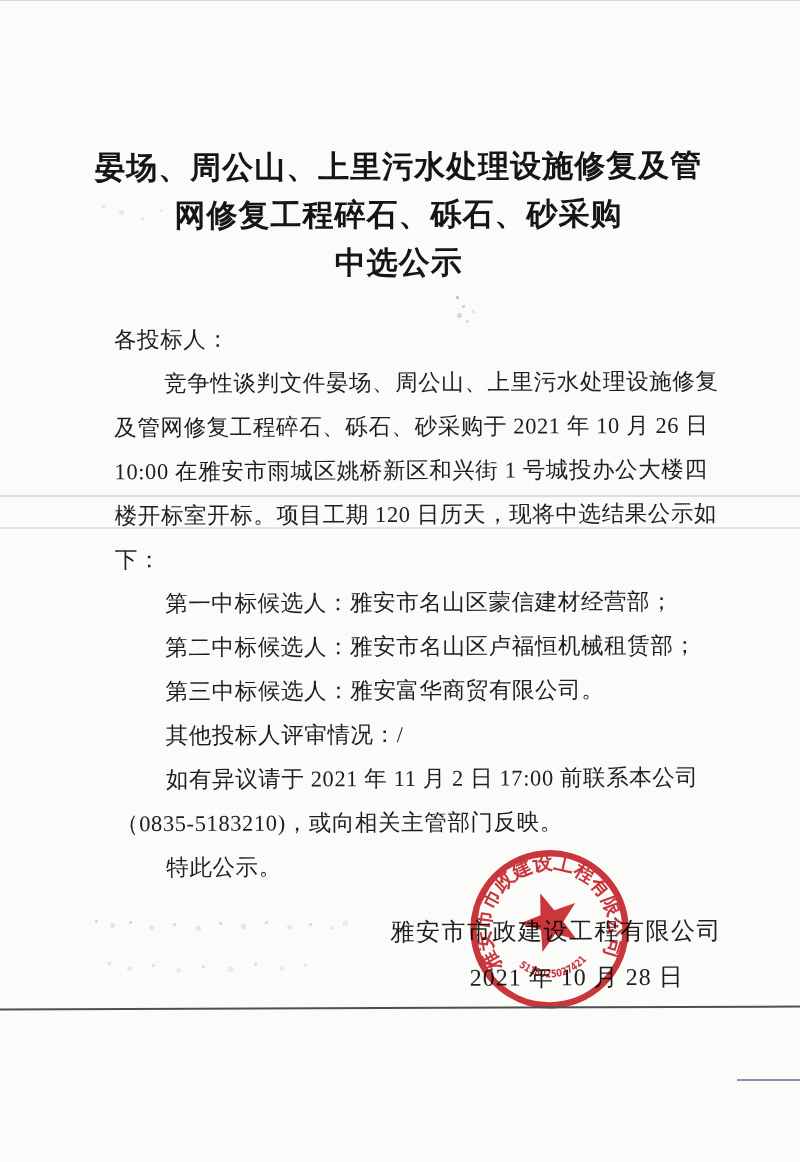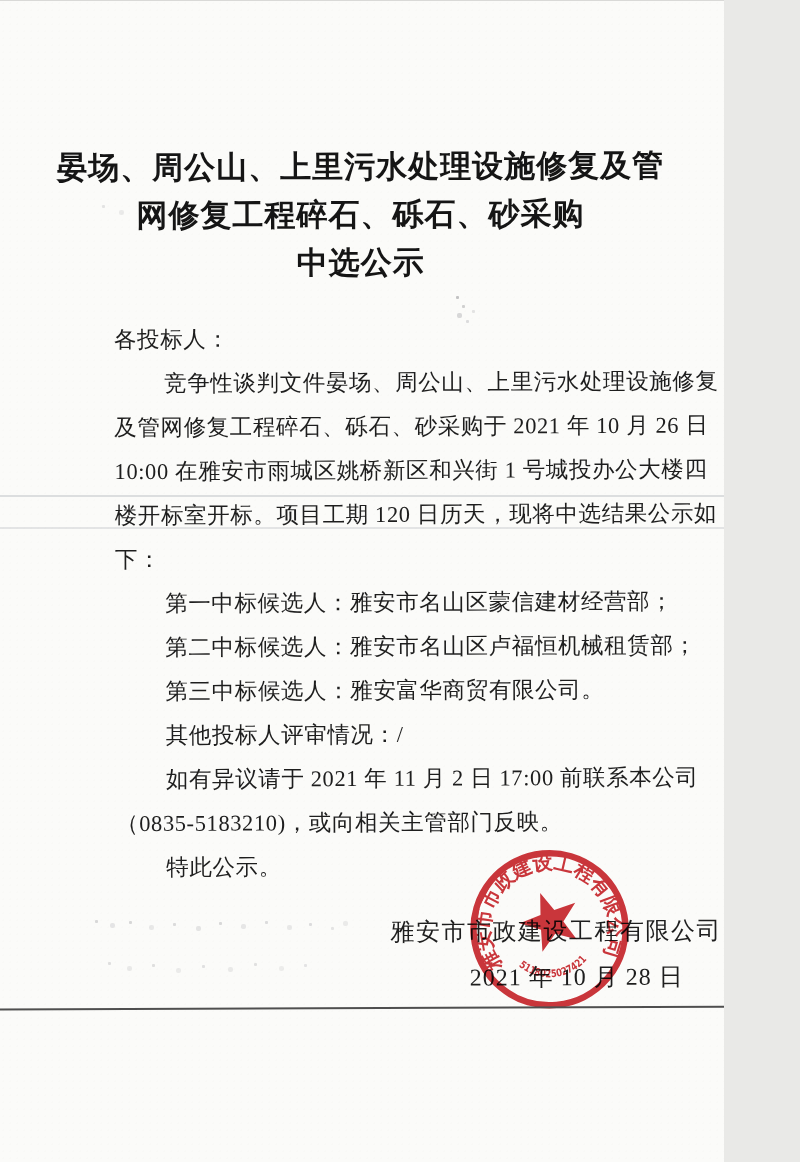--- a/index.html
+++ b/index.html
@@ -2,21 +2,21 @@
 <html lang="zh"><head>
 <meta charset="utf-8">
 <style>
   html,body{margin:0;padding:0;}
   body{
     width:800px;height:1162px;overflow:hidden;
     background:#e9e9e7;
     font-family:"Liberation Serif","DejaVu Serif",serif;
   }
   .page{
-    position:relative;width:724px;height:1162px;overflow:hidden;
+    position:relative;width:800px;height:1162px;overflow:hidden;
     background:#fbfbf9;
     background-image:radial-gradient(rgba(60,60,55,0.012) 1px, transparent 1px);
     background-size:7px 7px;
   }
   .content{
     position:absolute;left:0;top:0;width:100%;height:100%;
     transform:rotate(-0.25deg);transform-origin:50% 50%;
     color:#222;
   }
   .title{

